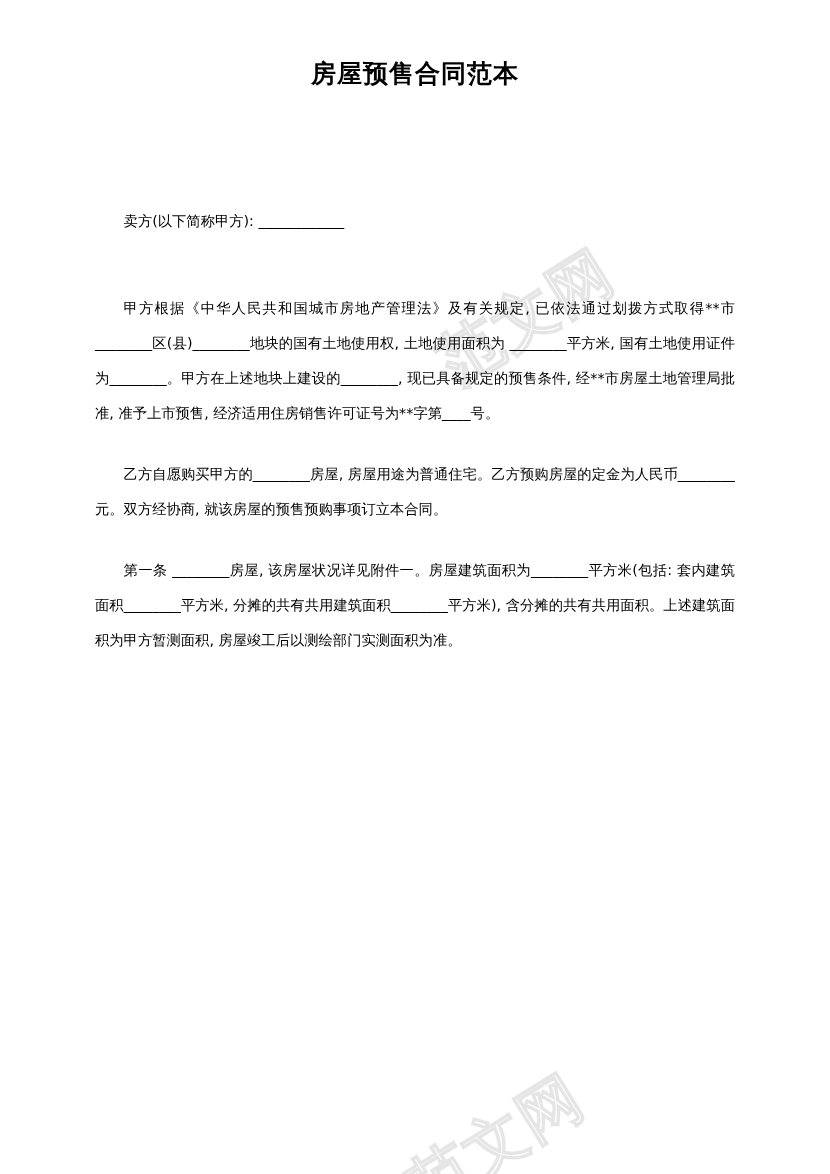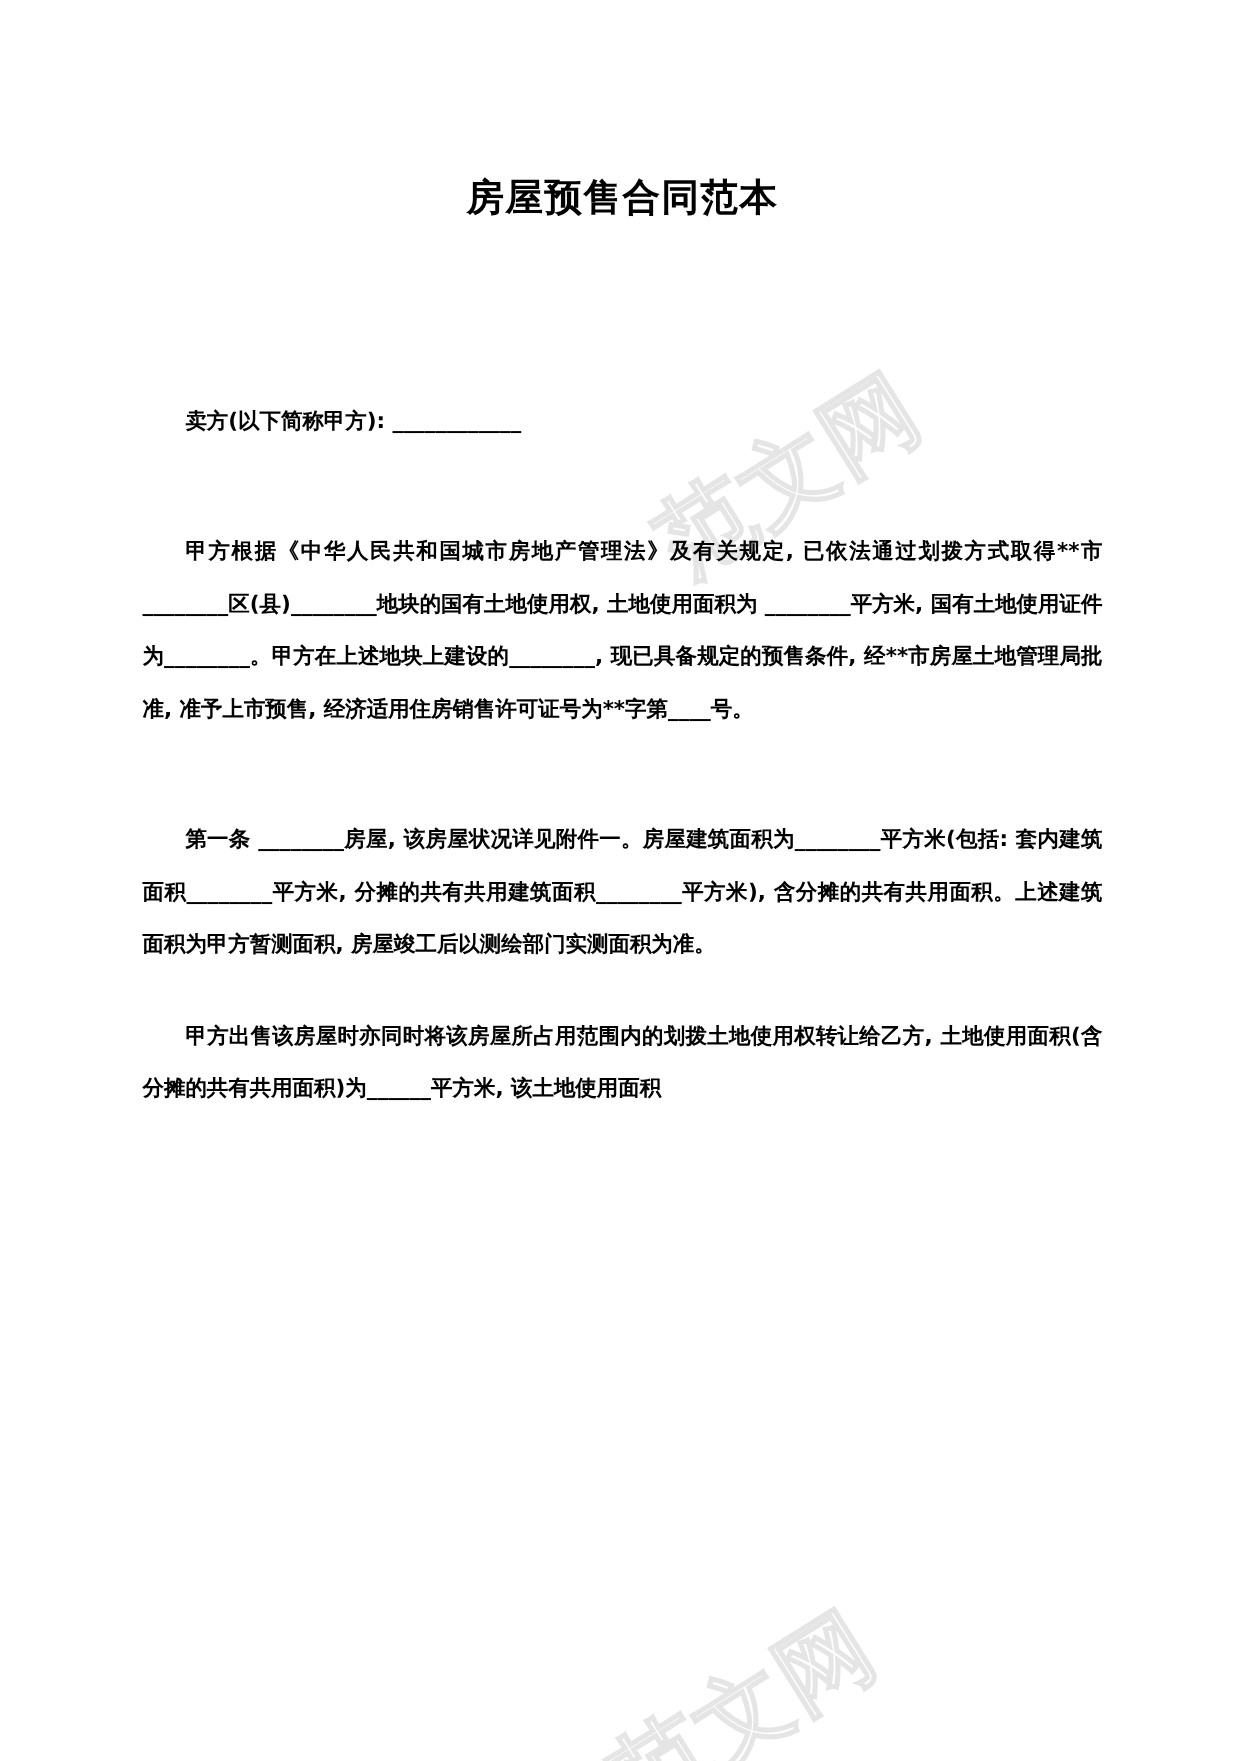--- a/index.html
+++ b/index.html
@@ -23,38 +23,38 @@
     overflow: hidden;
   }
   .content {
     position: absolute;
     left: 95px;
     top: 0;
     width: 640px;
   }
   .doc-title {
     text-align: center;
-    font-family: Liberation Serif, serif;
+    font-family: Liberation Sans, sans-serif;
     font-weight: bold;
     font-size: 25px;
     letter-spacing: 1px;
     color: #000000;
-    margin-top: 118px;
+    margin-top: 58px;
     margin-bottom: 0;
     line-height: 1.2;
   }
   .para {
     font-family: "DejaVu Sans", "Liberation Sans", sans-serif;
     font-size: 14.3px;
     color: #000000;
     line-height: 2.45;
     text-align: justify;
     text-justify: inter-ideograph;
     margin: 0;
-    font-weight: 700;
+    font-weight: 400;
   }
   .para.indent {
     text-indent: 2em;
   }
   .gap-1 { height: 116px; }
   .gap-2 { height: 26px; }
   .gap-3 { height: 26px; }
   .gap-4 { height: 26px; }
   .gap-5 { height: 26px; }
   .gap-6 { height: 26px; }
@@ -94,23 +94,23 @@
 
     <div class="gap-2"></div>
 
 
     <div class="gap-3"></div>
 
     <p class="para indent">甲方根据《中华人民共和国城市房地产管理法》及有关规定, 已依法通过划拨方式取得**市________区(县)________地块的国有土地使用权, 土地使用面积为 ________平方米, 国有土地使用证件为________。甲方在上述地块上建设的________, 现已具备规定的预售条件, 经**市房屋土地管理局批准, 准予上市预售, 经济适用住房销售许可证号为**字第____号。</p>
 
     <div class="gap-4"></div>
 
+    <p class="para indent">乙方自愿购买甲方的________房屋, 房屋用途为普通住宅。乙方预购房屋的定金为人民币________元。双方经协商, 就该房屋的预售预购事项订立本合同。</p>
 
     <div class="gap-5"></div>
 
     <p class="para indent">第一条  ________房屋, 该房屋状况详见附件一。房屋建筑面积为________平方米(包括: 套内建筑面积________平方米, 分摊的共有共用建筑面积________平方米), 含分摊的共有共用面积。上述建筑面积为甲方暂测面积, 房屋竣工后以测绘部门实测面积为准。</p>
 
     <div class="gap-6"></div>
 
-    <p class="para indent">甲方出售该房屋时亦同时将该房屋所占用范围内的划拨土地使用权转让给乙方, 土地使用面积(含分摊的共有共用面积)为______平方米, 该土地使用面积</p>
 
   </div>
 </div>
 
 </body></html>

